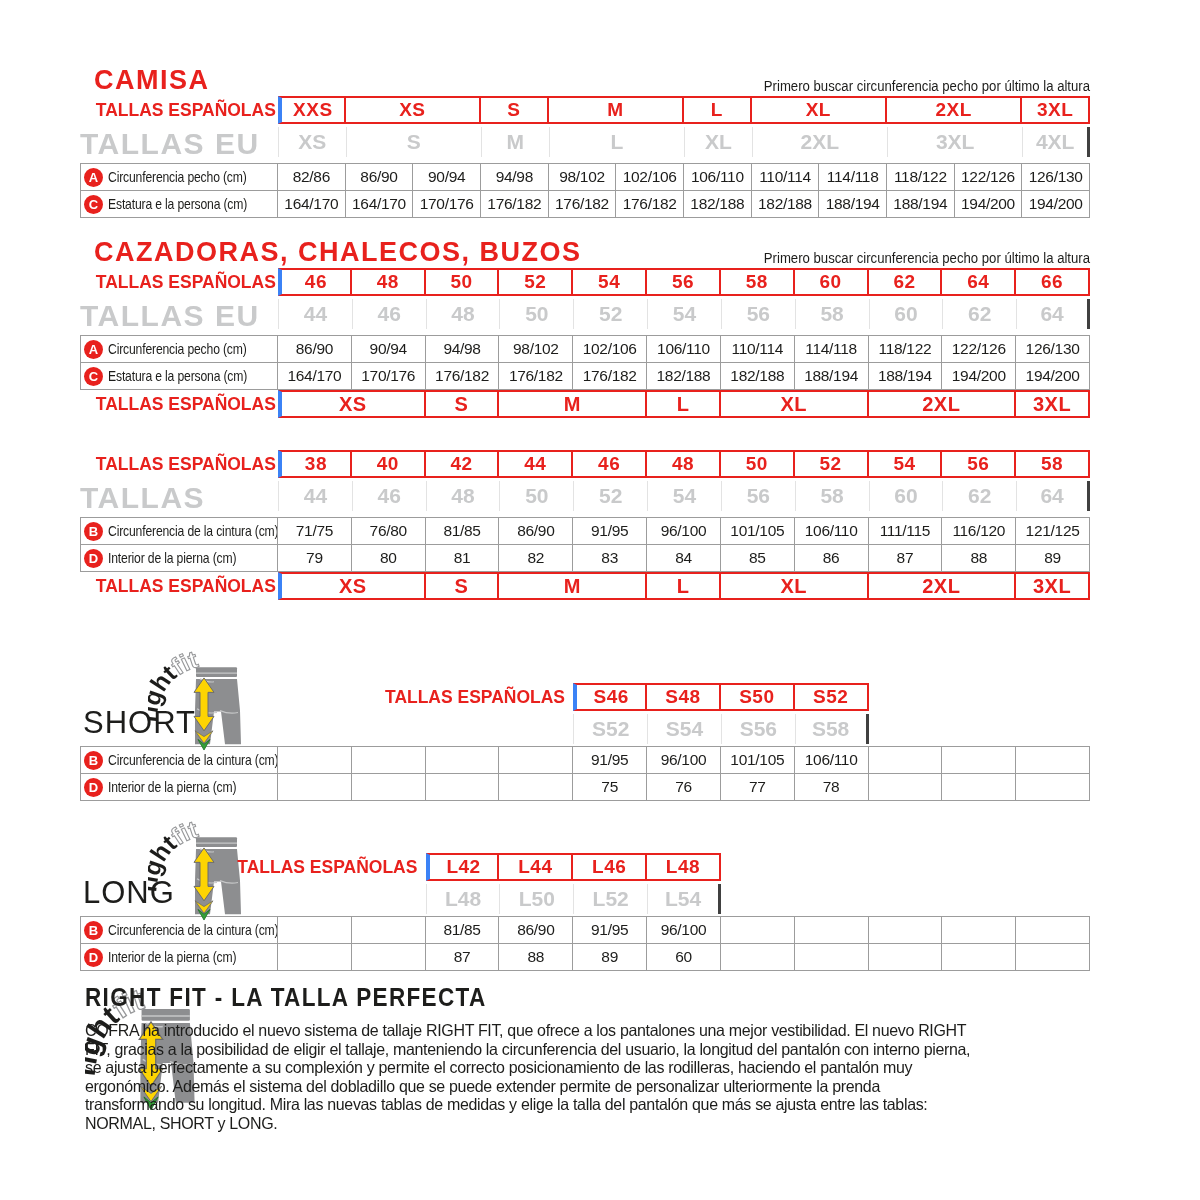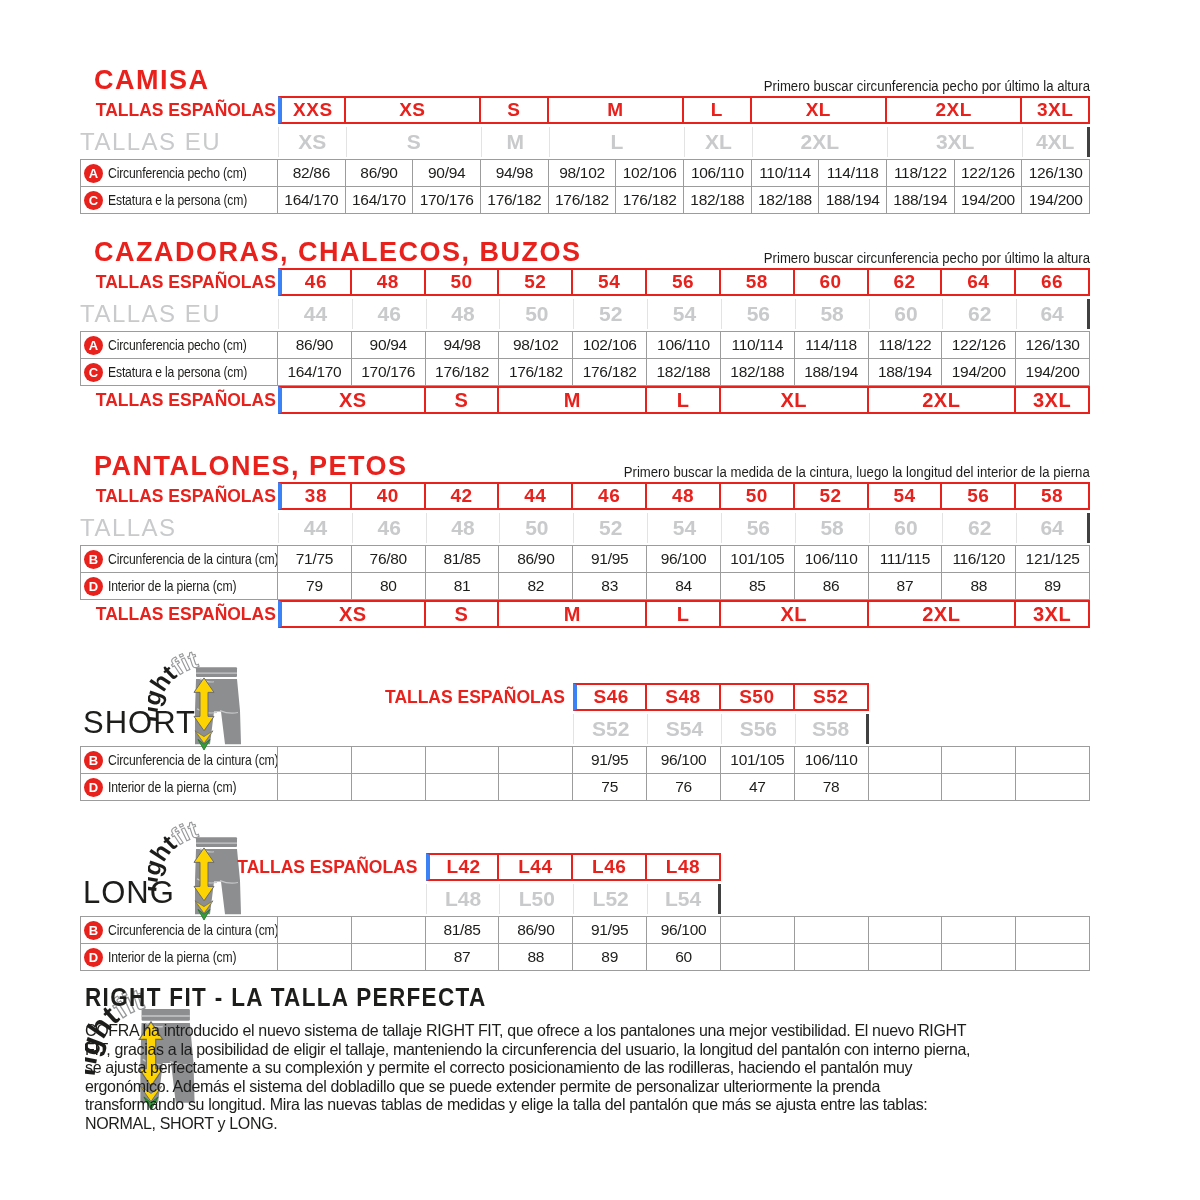--- a/index.html
+++ b/index.html
@@ -15,21 +15,21 @@
   .trow{display:grid;align-items:stretch}
   
   .red-label{color:#e8211d;font-weight:bold;font-size:19px;text-align:right;padding-right:9px;
              align-self:center;white-space:nowrap;transform:scaleX(.92);transform-origin:100% 50%;letter-spacing:0}
   .rbox{border:2px solid #e8211d;border-left:none;height:24px;line-height:24px;text-align:center;
         color:#e8211d;font-weight:bold;font-size:19px;background:#fff;letter-spacing:0.5px}
   .rbox.first{border-left:4px solid #3b82f6}
   .letters-row .rbox{font-size:20px}
   
   .gray-row{margin:3px 0 2px 0}
-  .gray-label{color:#c9cacb;font-weight:normal;font-size:24px;letter-spacing:1.5px;align-self:center;white-space:nowrap}
+  .gray-label{color:#c9cacb;font-weight:bold;font-size:30px;letter-spacing:1.5px;align-self:center;white-space:nowrap}
   .gcell{color:#c9cacb;font-weight:bold;font-size:21px;text-align:center;height:30px;line-height:30px;
          border-left:1px solid #e3e3e3}
   .gcell:last-child{border-right:3px solid #404040}
   
   .data-row > div{border:1px solid #9c9c9c;border-left:none;border-top:none;background:#fff}
   .data-row > div:first-child{border-left:1px solid #9c9c9c}
   .data-row.first > div{border-top:1px solid #9c9c9c}
   .vcell{font-size:15.5px;text-align:center;height:26px;line-height:26px;letter-spacing:-0.3px}
   .row-label{display:flex;align-items:center;gap:5px;padding:0 3px;height:26px;overflow:hidden}
   .circle{flex:0 0 19px;width:19px;height:19px;border-radius:50%;background:#e8211d;color:#fff;
@@ -196,24 +196,20 @@
         <div class="rbox" style="grid-column: span 2;">M</div>
         <div class="rbox">L</div>
         <div class="rbox" style="grid-column: span 2;">XL</div>
         <div class="rbox" style="grid-column: span 2;">2XL</div>
         <div class="rbox">3XL</div>
       </div>
     </div>
 </div>
 
 <div class="section" style="top:450px">
-  <div class="title-row">
-    <h2 class="sec-title" style="margin-left:14px">PANTALONES, PETOS</h2>
-    <div class="note">Primero buscar la medida de la cintura, luego la longitud del interior de la pierna</div>
-  </div>
   <div class="rows">
       <div class="trow red-row" style="grid-template-columns: 198px repeat(11, 1fr);">
         <div class="red-label">TALLAS ESPAÑOLAS</div>
         <div class="rbox first">38</div>
         <div class="rbox">40</div>
         <div class="rbox">42</div>
         <div class="rbox">44</div>
         <div class="rbox">46</div>
         <div class="rbox">48</div>
         <div class="rbox">50</div>
@@ -339,21 +335,21 @@
         <div class="row-label">
           <span class="circle">D</span>
           <span class="lbl-text">Interior de la pierna (cm)</span>
         </div>
         <div class="vcell"></div>
         <div class="vcell"></div>
         <div class="vcell"></div>
         <div class="vcell"></div>
         <div class="vcell">75</div>
         <div class="vcell">76</div>
-        <div class="vcell">47</div>
+        <div class="vcell">77</div>
         <div class="vcell">78</div>
         <div class="vcell"></div>
         <div class="vcell"></div>
         <div class="vcell"></div>
       </div>
     </div>
 </div>
 
 <div class="section" style="top:825px">
   <div class="garment-name">LONG</div>

